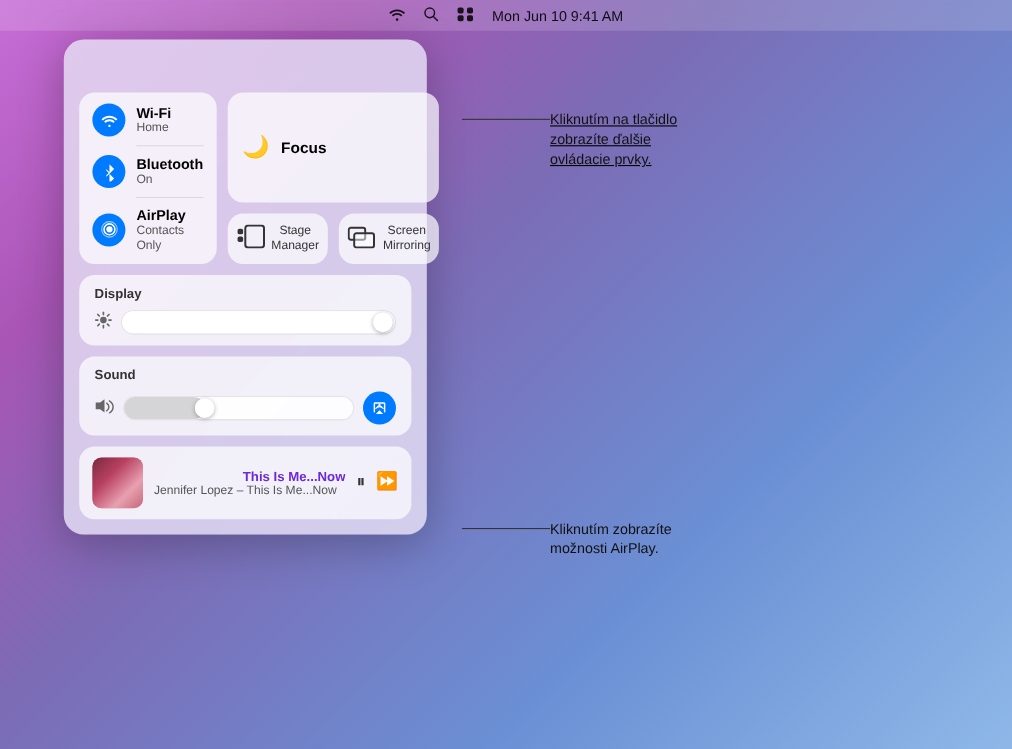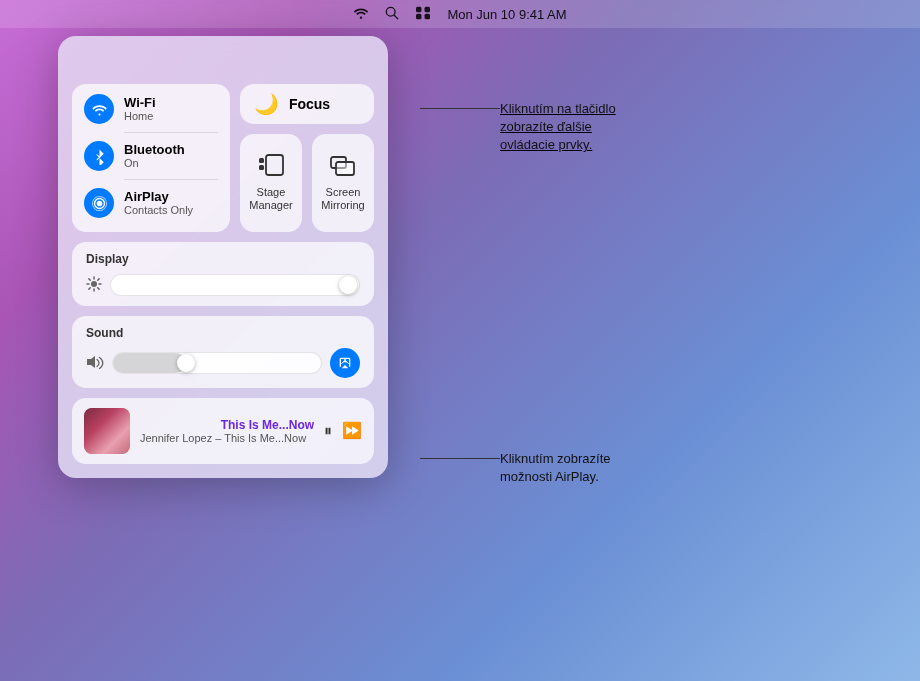--- a/index.html
+++ b/index.html
@@ -147,24 +147,24 @@
       color: #000;
     }
 
     .bottom-tiles-row {
       display: flex;
       gap: 10px;
     }
     .stage-tile, .mirror-tile {
       background: rgba(255,255,255,0.7);
       border-radius: 14px;
-      padding: 20px 8px;
-      flex: 1;
-      display: flex;
-      flex-direction: column;
+      padding: 10px 8px;
+      flex: 1;
+      display: flex;
+      flex-direction: row;
       align-items: center;
       justify-content: center;
       gap: 6px;
       cursor: pointer;
     }
     .tile-icon {
       font-size: 22px;
       color: #333;
       line-height: 1;
     }
@@ -360,21 +360,21 @@
       line-height: 1.4;
       max-width: 200px;
     }
 
     .ann1 {
       top: 100px;
       left: 420px;
       text-decoration: underline;
     }
     .ann2 {
-      top: 450px;
+      top: 472px;
       left: 420px;
     }
   </style>
 </head>
 <body>
 
 <div class="menubar">
   <div class="menubar-center">
     <span class="menubar-icon">
       <svg width="16" height="14" viewBox="0 0 20 16" fill="none" xmlns="http://www.w3.org/2000/svg">

